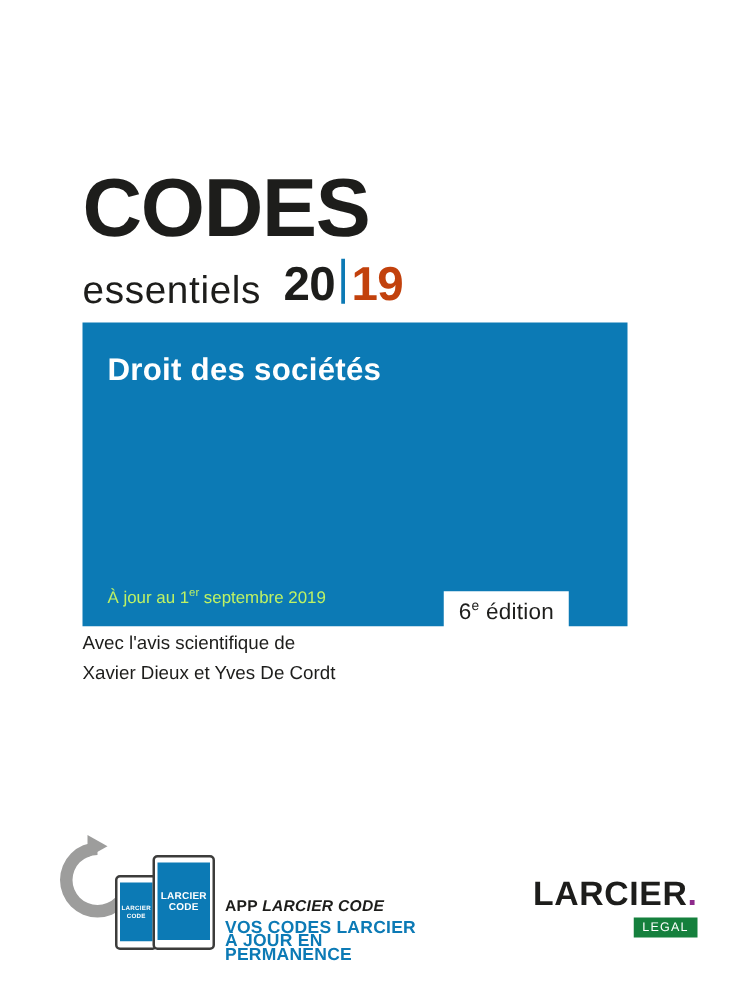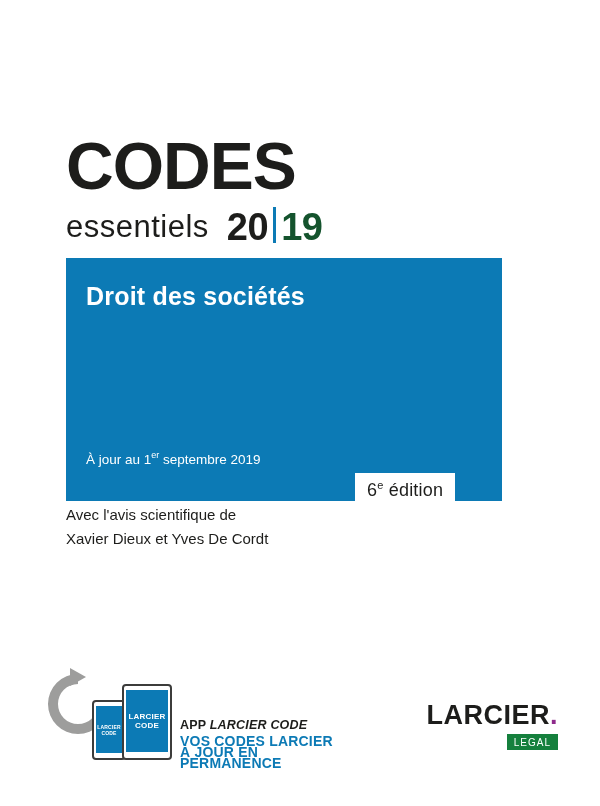--- a/index.html
+++ b/index.html
@@ -31,21 +31,21 @@
   .codes-word {
     font-size: 66px;
     line-height: 60px;
     font-weight: bold;
     letter-spacing: -1px;
     color: #1d1d1b;
     font-family: "Liberation Sans", sans-serif;
   }
   .essentiels-row {
     display: flex;
-    align-items: center;
+    align-items: flex-end;
     margin-top: 8px;
   }
   .essentiels-word {
     font-size: 31px;
     font-weight: normal;
     color: #1d1d1b;
     letter-spacing: 0.5px;
   }
   .year-group {
     display: flex;
@@ -63,21 +63,21 @@
     width: 3px;
     height: 36px;
     background: #0c7ab5;
     margin: 0 5px;
     position: relative;
     top: 3px;
   }
   .year-second {
     font-size: 38px;
     font-weight: bold;
-    color: #14532d;
+    color: #c2410c;
     letter-spacing: -0.5px;
   }
 
   
   .blue-panel {
     position: absolute;
     left: 66px;
     top: 258px;
     width: 436px;
     height: 243px;
@@ -88,23 +88,23 @@
     left: 20px;
     top: 24px;
     font-size: 25px;
     color: #ffffff;
     font-weight: bold;
     letter-spacing: 0.2px;
   }
   .panel-date {
     position: absolute;
     left: 20px;
-    bottom: 35px;
+    bottom: 16px;
     font-size: 13.5px;
-    color: #ffffff;
+    color: #bef264;
     text-align: center;
   }
   .panel-date sup {
     font-size: 9px;
     vertical-align: super;
   }
 
   
   .edition-badge {
     position: absolute;

